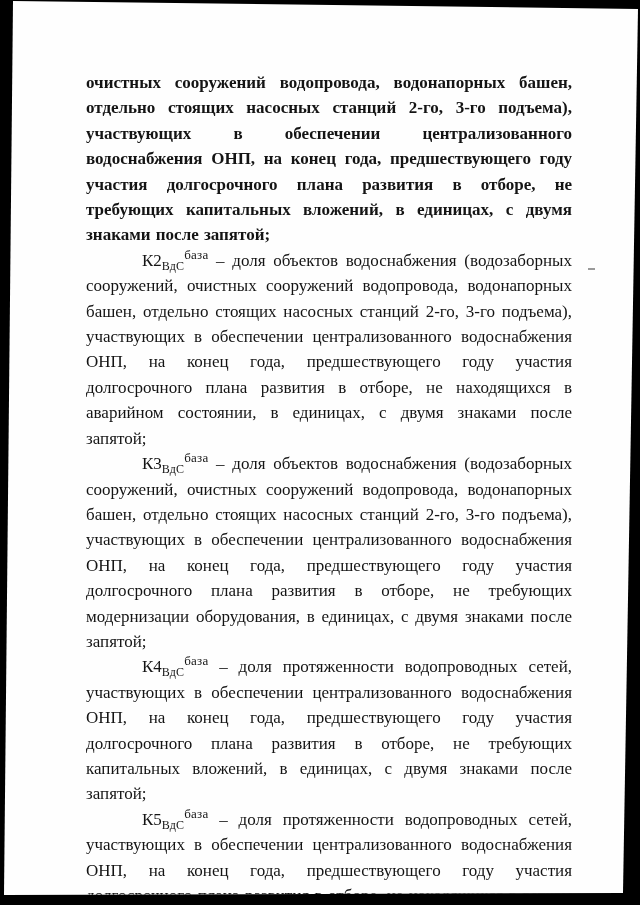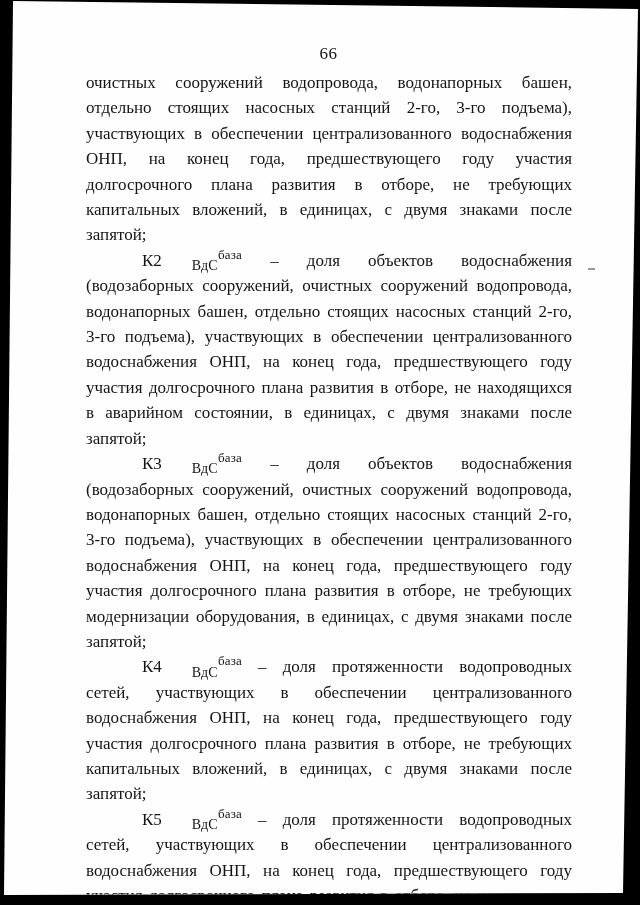--- a/index.html
+++ b/index.html
@@ -37,26 +37,26 @@
   .para {
     margin: 0;
     font-size: 17px;
     line-height: 25.4px;
     text-align: justify;
     text-indent: 56px;
     word-spacing: 1px;
   }
   .para.flush {
     text-indent: 0;
+    font-weight: bold;
   }
   .formula sub {
-    font-size: 14px;
+    font-size: 12px;
     line-height: 0;
     letter-spacing: 0.2px;
-    margin-left: 30px;
   }
   .formula sup {
     font-size: 13px;
     line-height: 0;
     vertical-align: 7px;
     letter-spacing: 0.2px;
   }
   .speck-dash {
     position: absolute;
     top: 268px;
@@ -64,21 +64,20 @@
     width: 7px;
     height: 2px;
     background: #9a9a9a;
   }
 </style>
 </head>
 <body>
 
 <div class="page">
 
-  <div class="page-number">66</div>
 
   <div class="content">
 
     <p class="para flush"><span>очистных сооружений водопровода, водонапорных башен, отдельно стоящих насосных станций 2-го, 3-го подъема), участвующих в обеспечении централизованного водоснабжения ОНП, на конец года, предшествующего году участия долгосрочного плана развития в отборе, не требующих капитальных вложений, в единицах, с двумя знаками после запятой;</span></p>
 
     <p class="para"><span class="formula"><span>К2</span><sub>ВдС</sub><sup>база</sup></span> <span>– доля объектов водоснабжения (водозаборных сооружений, очистных сооружений водопровода, водонапорных башен, отдельно стоящих насосных станций 2-го, 3-го подъема), участвующих в обеспечении централизованного водоснабжения ОНП, на конец года, предшествующего году участия долгосрочного плана развития в отборе, не находящихся в аварийном состоянии, в единицах, с двумя знаками после запятой;</span></p>
 
     <p class="para"><span class="formula"><span>К3</span><sub>ВдС</sub><sup>база</sup></span> <span>– доля объектов водоснабжения (водозаборных сооружений, очистных сооружений водопровода, водонапорных башен, отдельно стоящих насосных станций 2-го, 3-го подъема), участвующих в обеспечении централизованного водоснабжения ОНП, на конец года, предшествующего году участия долгосрочного плана развития в отборе, не требующих модернизации оборудования, в единицах, с двумя знаками после запятой;</span></p>
 
     <p class="para"><span class="formula"><span>К4</span><sub>ВдС</sub><sup>база</sup></span> <span>– доля протяженности водопроводных сетей, участвующих в обеспечении централизованного водоснабжения ОНП, на конец года, предшествующего году участия долгосрочного плана развития в отборе, не требующих капитальных вложений, в единицах, с двумя знаками после запятой;</span></p>

